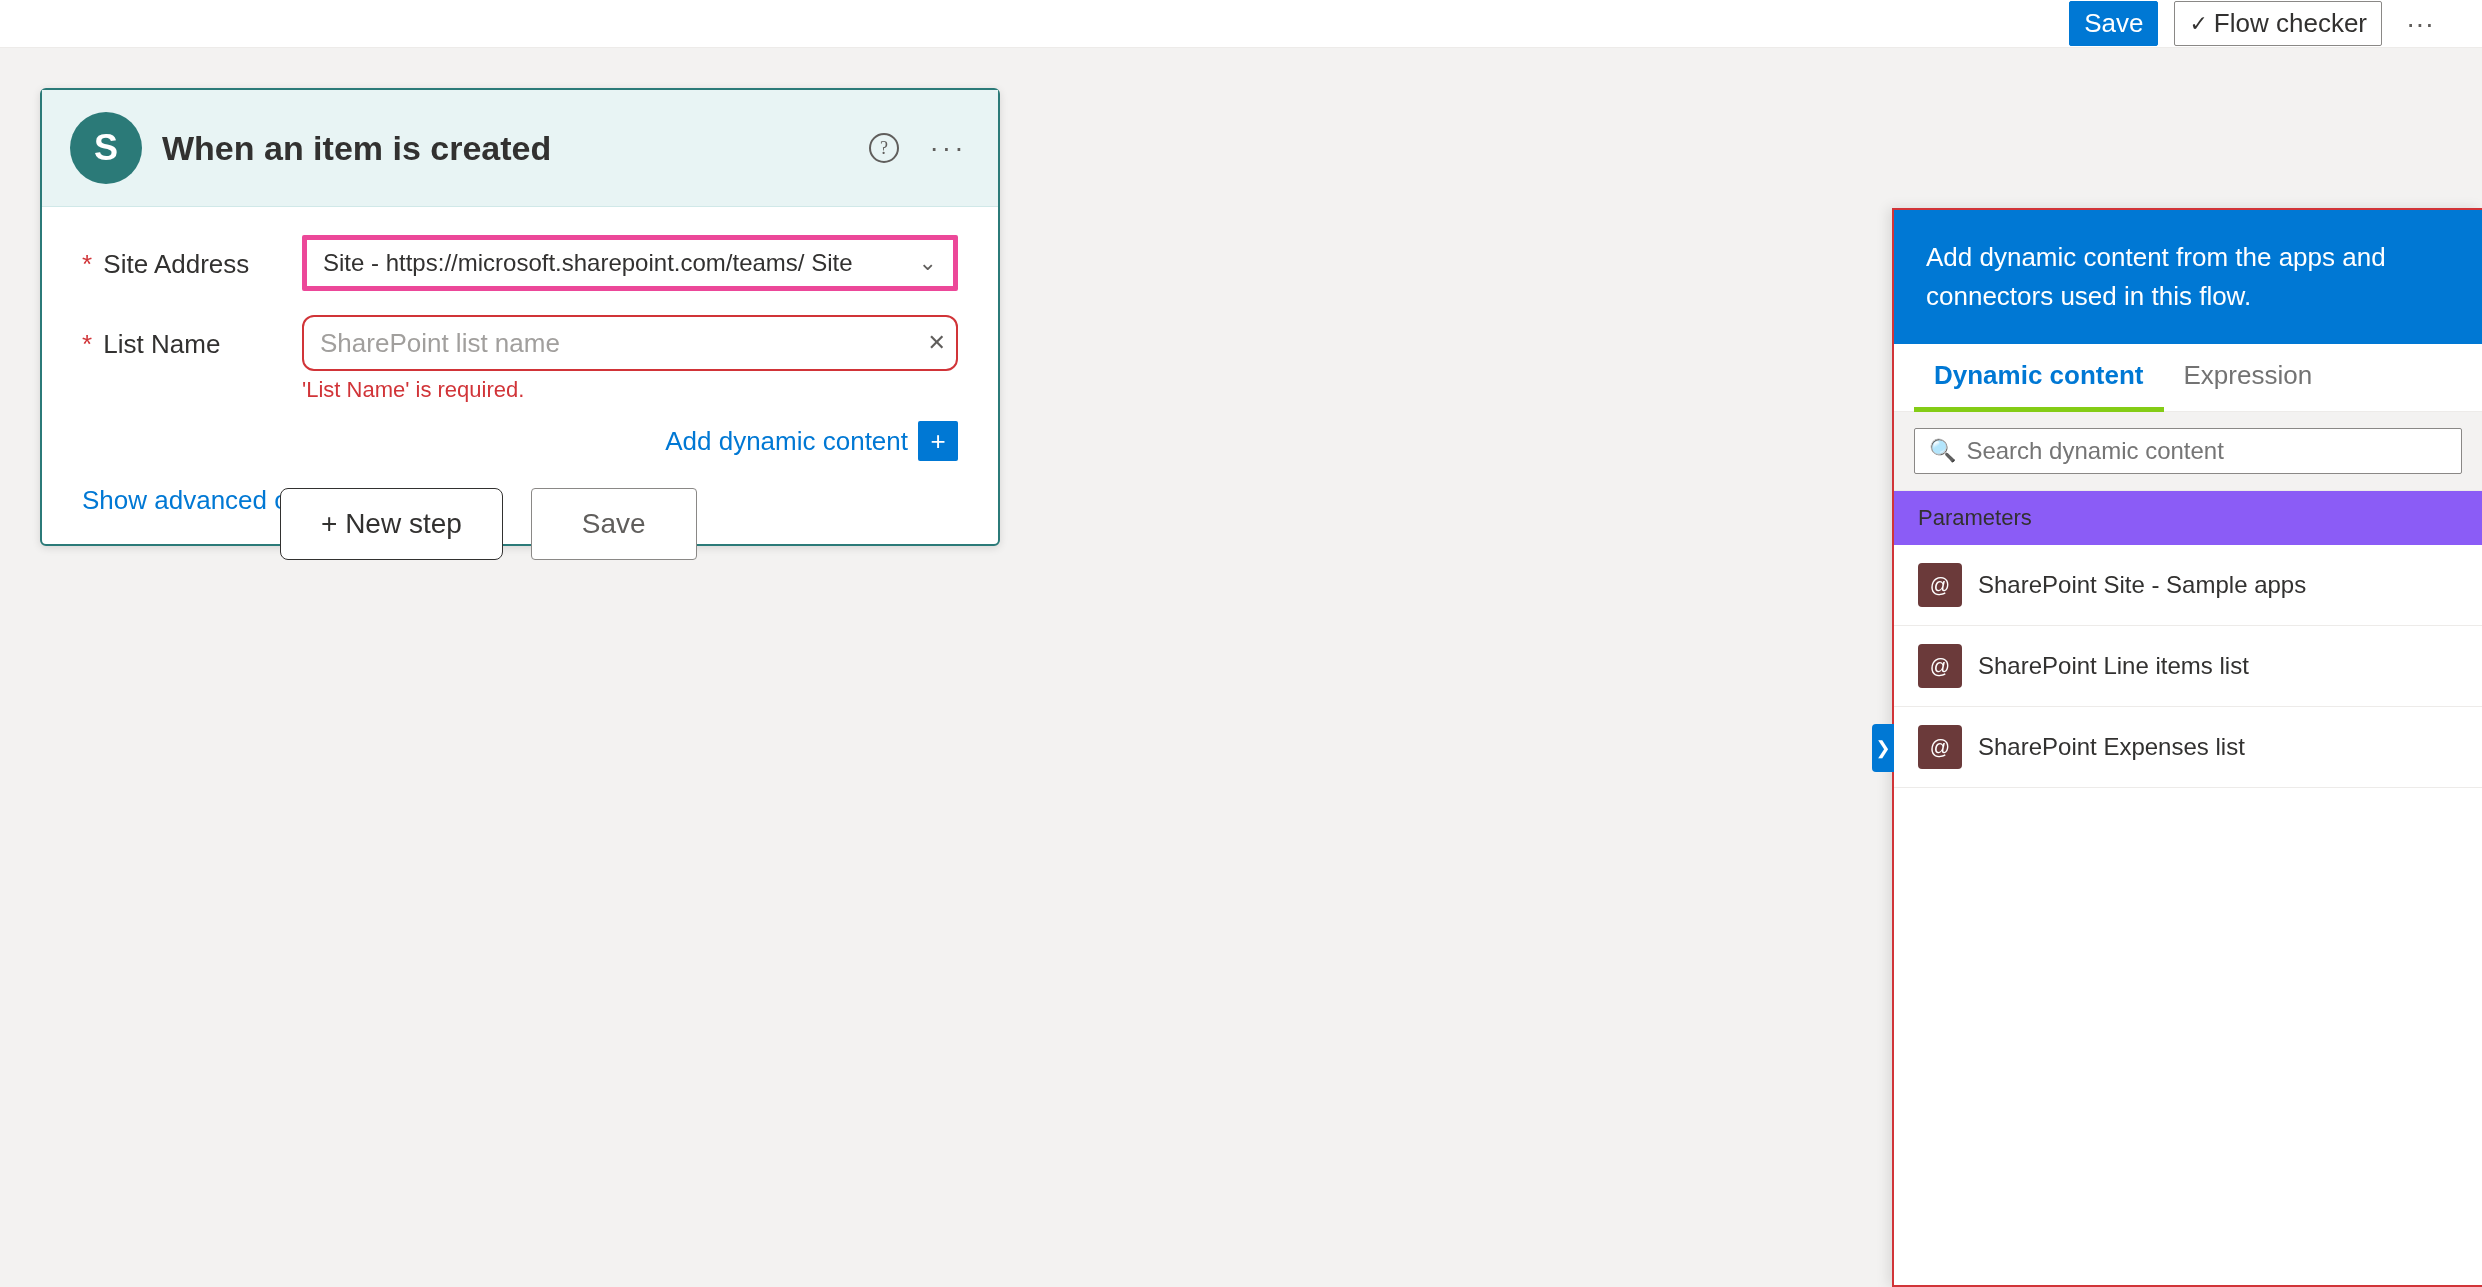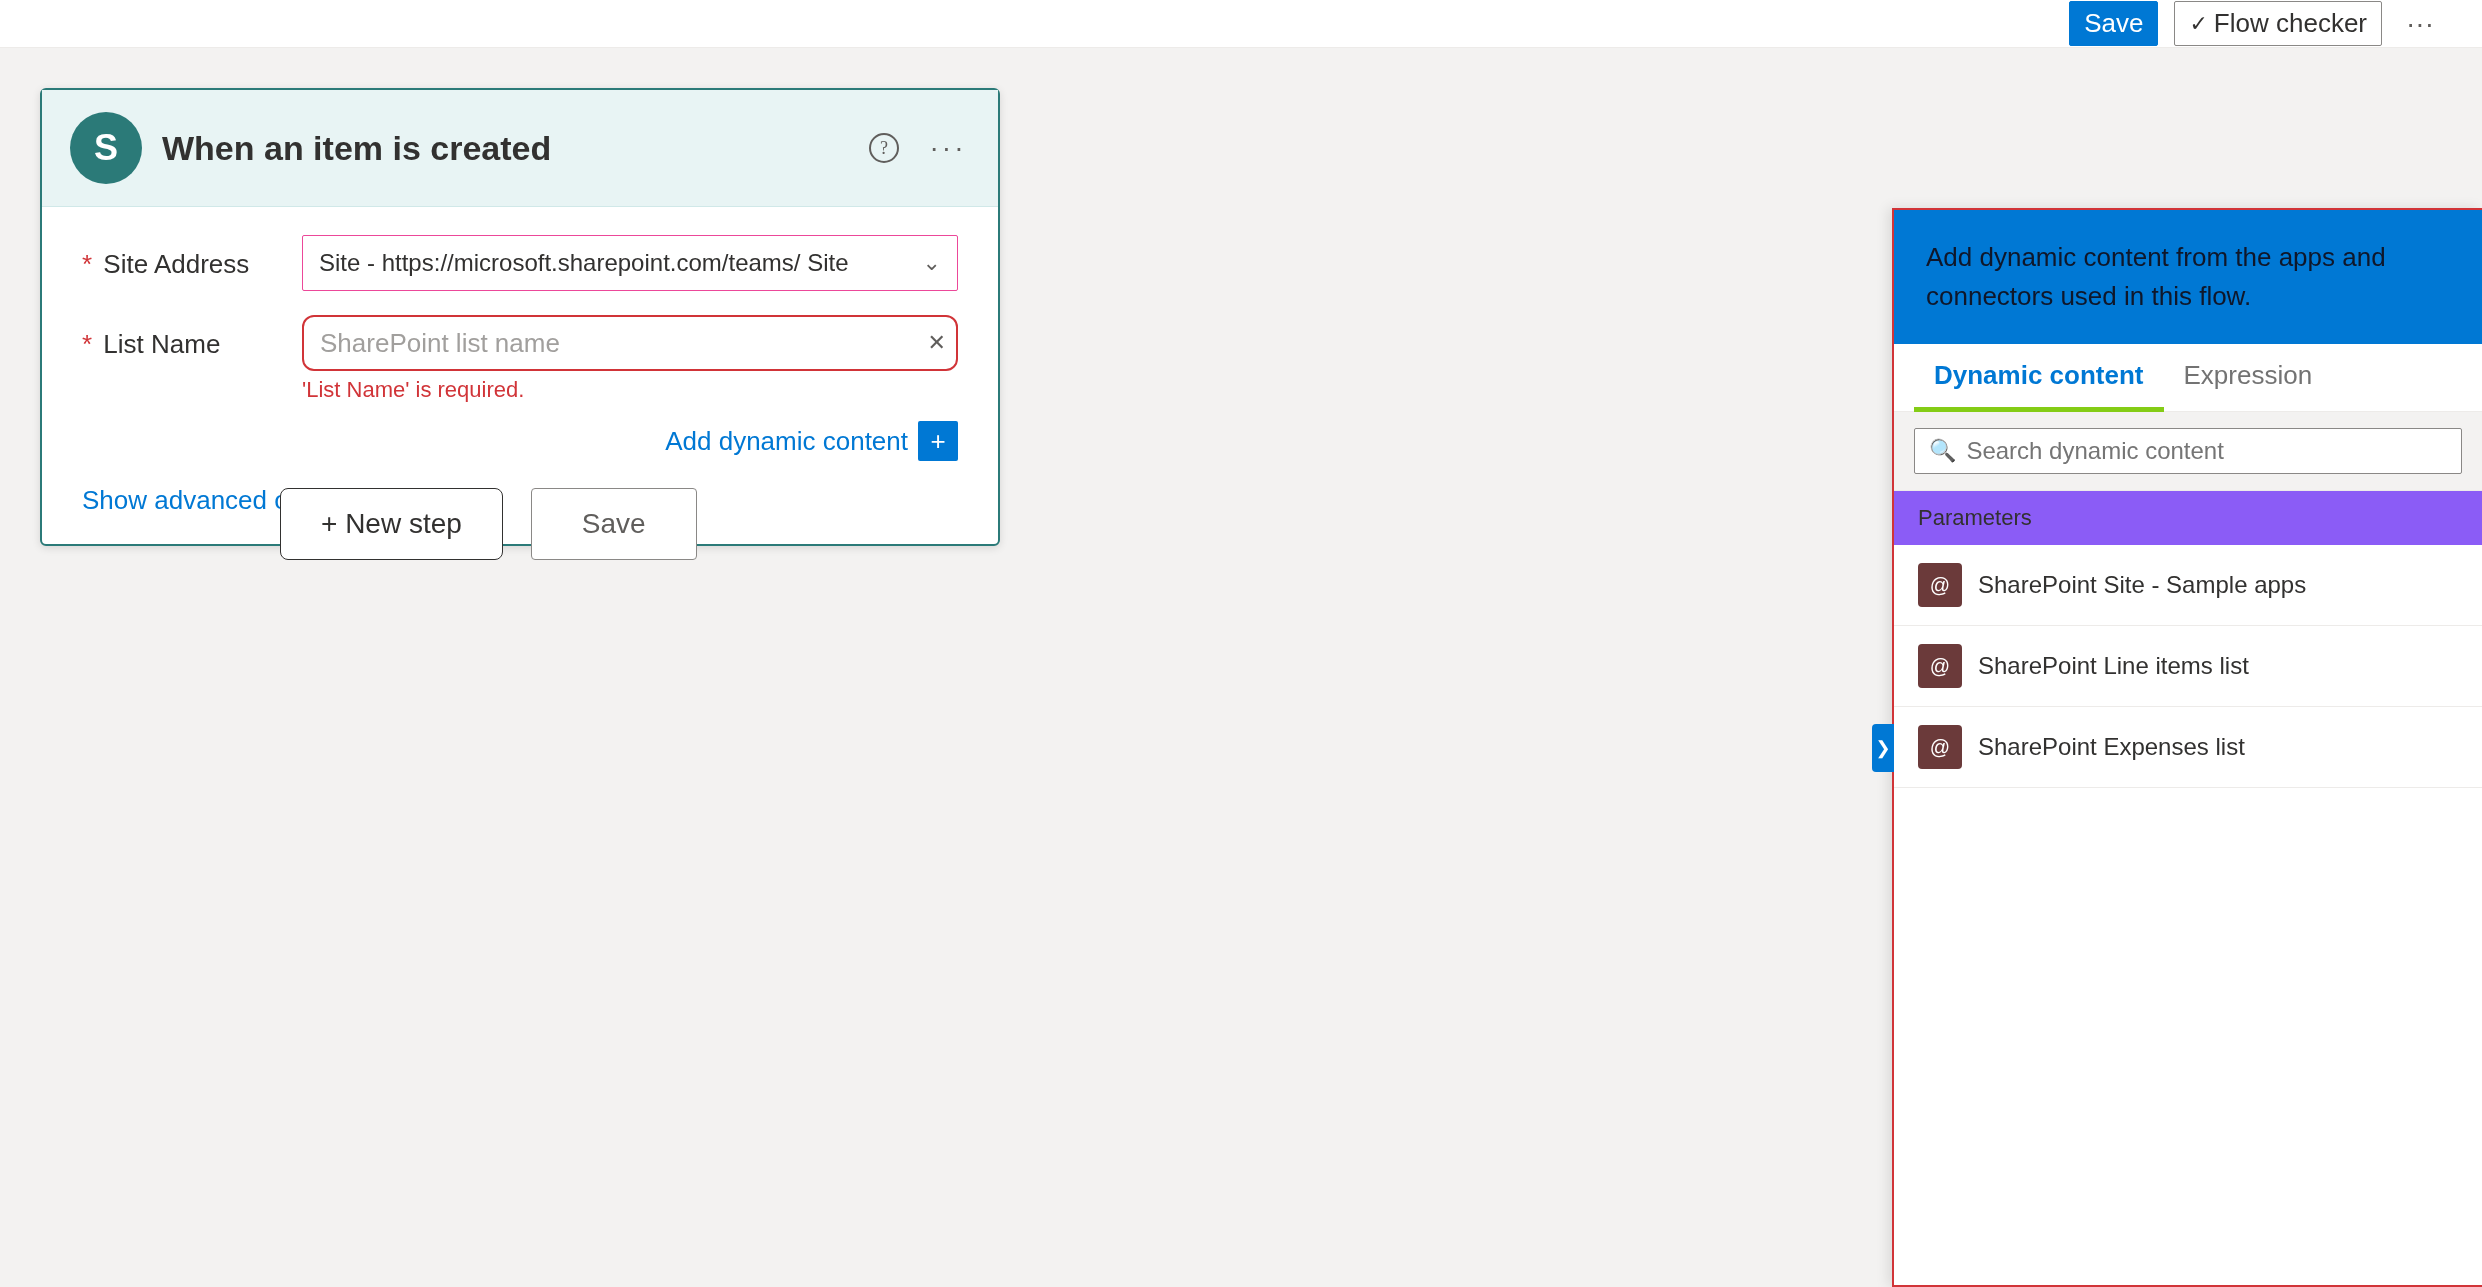--- a/index.html
+++ b/index.html
@@ -135,21 +135,21 @@
       margin-right: 4px;
     }
 
     .form-control-wrap {
       flex: 1;
     }
 
     .select-control {
       width: 100%;
       height: 56px;
-      border: 1px solid #ec4899;
+      border: 5px solid #ec4899;
       border-radius: 2px;
       background: #fff;
       display: flex;
       align-items: center;
       justify-content: space-between;
       padding: 0 16px;
       font-size: 26px;
       color: #323130;
       cursor: pointer;
     }
@@ -278,21 +278,21 @@
       border: 2px solid #d13438;
       border-right: none;
       display: flex;
       flex-direction: column;
       box-shadow: -4px 0 12px rgba(0,0,0,0.1);
     }
 
     .panel-header-blue {
       background: #0078d4;
       padding: 28px 32px;
-      color: #0f172a;
+      color: #ffffff;
       font-size: 26px;
       line-height: 1.5;
     }
 
     
     .collapse-arrow {
       position: absolute;
       top: 50%;
       left: -22px;
       transform: translateY(-50%);

